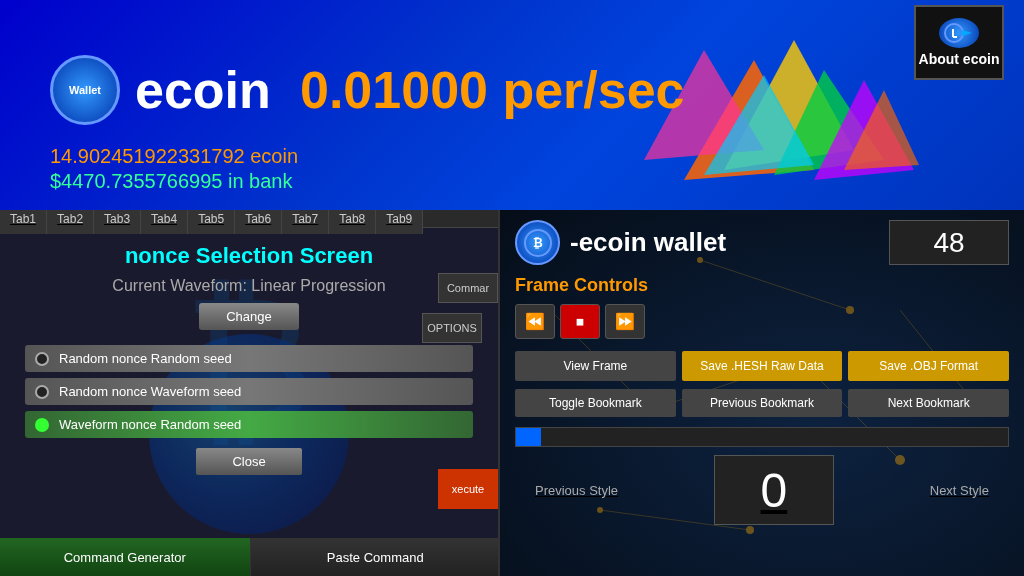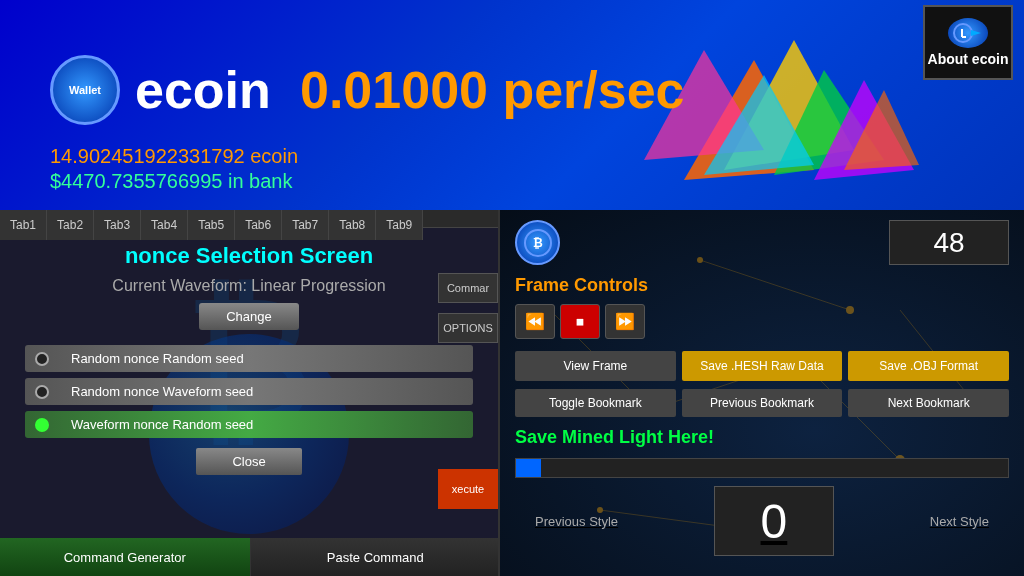--- a/index.html
+++ b/index.html
@@ -81,21 +81,21 @@
       position: absolute;
       left: 50px;
       top: 170px;
       font-size: 20px;
       color: #33ff99;
       z-index: 2;
     }
 
     .about-btn {
       position: absolute;
-      right: 11px;
+      right: 20px;
       top: 5px;
       width: 90px;
       height: 75px;
       background: #111;
       border: 2px solid #555;
       display: flex;
       flex-direction: column;
       align-items: center;
       justify-content: center;
       cursor: pointer;
@@ -137,21 +137,23 @@
       position: relative;
       overflow: hidden;
       border-right: 2px solid #333;
     }
 
     
     .tabs-row {
       display: flex;
       background: #2a2a2a;
       height: 18px;
+      align-items: center;
       border-bottom: 1px solid #444;
+      text-decoration: underline;
     }
 
     .tab {
       padding: 0 10px;
       height: 30px;
       line-height: 30px;
       color: #ccc;
       font-size: 12px;
       border-right: 1px solid #444;
       cursor: pointer;
@@ -229,21 +231,20 @@
     .radio-option {
       display: flex;
       align-items: center;
       margin: 6px 10px;
       padding: 6px 10px;
       background: linear-gradient(90deg, #555, #777, #555);
       border-radius: 3px;
       cursor: pointer;
       position: relative;
       z-index: 1;
-      gap: 12px;
     }
 
     .radio-option.selected {
       background: linear-gradient(90deg, #336633, #44aa44, #336633);
     }
 
     .radio-dot {
       width: 14px;
       height: 14px;
       border-radius: 50%;
@@ -290,21 +291,21 @@
       font-size: 11px;
       border: 1px solid #555;
       cursor: pointer;
       display: flex;
       align-items: center;
       justify-content: center;
     }
 
     .options-btn {
       position: absolute;
-      right: 0;
+      right: 16px;
       top: 85px;
       width: 60px;
       height: 30px;
       background: #333;
       color: #ccc;
       font-size: 11px;
       border: 1px solid #555;
       cursor: pointer;
       display: flex;
       align-items: center;
@@ -669,20 +670,21 @@
     </div>
 
     <div class="right-content">
       <div class="wallet-header">
         <div class="wallet-logo-small">
           <svg width="30" height="30" viewBox="0 0 30 30">
               <circle cx="15" cy="15" r="13" fill="none" stroke="#6699ff" stroke-width="2"></circle>
               <text x="15" y="19" text-anchor="middle" font-size="12" fill="white">₿</text>
             </svg>
         </div>
+        <span class="wallet-title">-ecoin wallet</span>
       </div>
 
       <div class="frame-number">48</div>
 
       <div class="frame-controls-label">Frame Controls</div>
 
       <div class="playback-controls">
         <button class="ctrl-btn">⏪</button>
         <button class="ctrl-btn stop">⏹</button>
         <button class="ctrl-btn">⏩</button>
@@ -693,21 +695,20 @@
         <button class="action-btn save-hesh-btn">Save .HESH Raw Data</button>
         <button class="action-btn save-obj-btn">Save .OBJ Format</button>
       </div>
 
       <div class="bookmark-row">
         <button class="bookmark-btn">Toggle Bookmark</button>
         <button class="bookmark-btn">Previous Bookmark</button>
         <button class="bookmark-btn">Next Bookmark</button>
       </div>
 
-      <div class="save-mined">Save Mined Light Here!</div>
 
       <div class="progress-bar-area">
         <div class="progress-fill"></div>
       </div>
 
       <div class="bottom-row">
         <button class="prev-style-btn">Previous Style</button>
         <div class="frame-count-box">0</div>
         <button class="next-style-btn">Next Style</button>
       </div>

